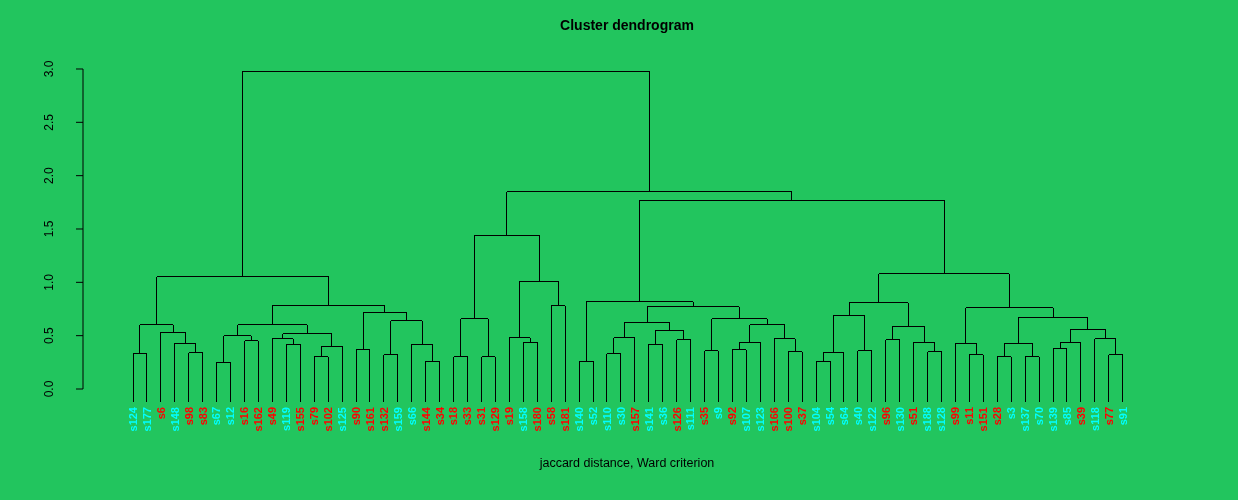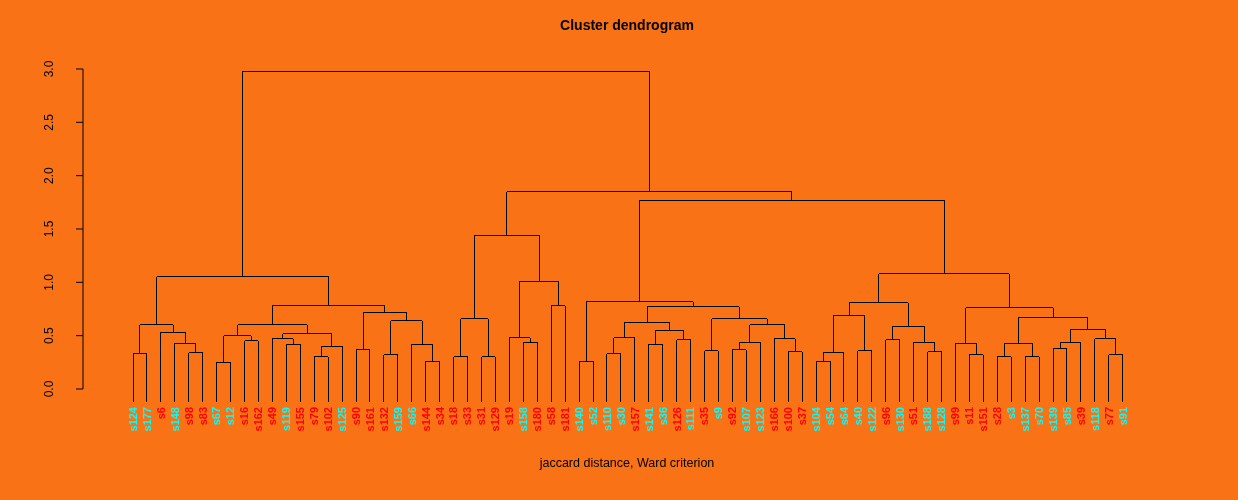--- a/index.html
+++ b/index.html
@@ -1,16 +1,16 @@
 <!DOCTYPE html>
 <html><head>
 <meta charset="utf-8">
 <style>
   html,body{margin:0;padding:0;background:#ffffff;}
-  .figure{position:relative;width:1238px;height:500px;background:#f97316;overflow:hidden;
+  .figure{position:relative;width:1238px;height:500px;background:#22c55e;overflow:hidden;
           font-family:"Liberation Sans","DejaVu Sans",sans-serif;}
   svg text{font-family:"Liberation Sans","DejaVu Sans",sans-serif;}
   .chart-title{font-weight:bold;font-size:14px;fill:#000000;}
   .axis-label{font-size:12.5px;fill:#000000;}
   .tick-label{font-size:12px;fill:#000000;}
   .leaf-label{font-size:11px;font-weight:bold;}
 </style>
 </head>
 <body>
 

